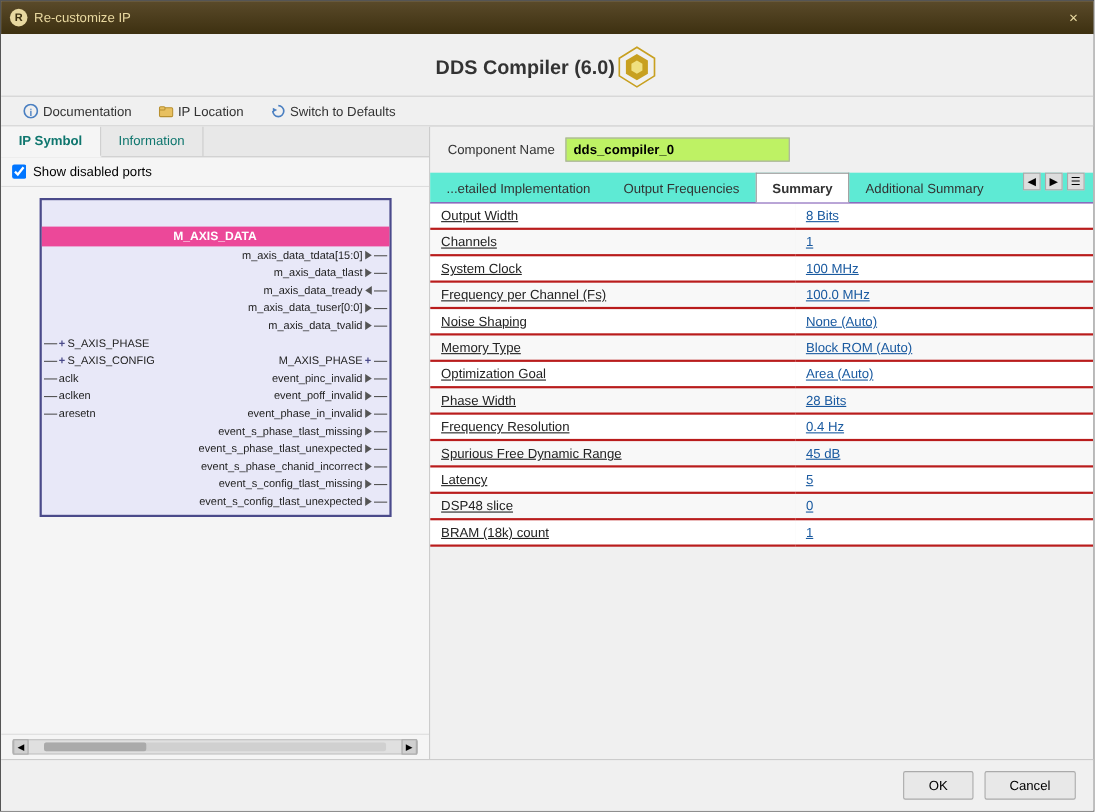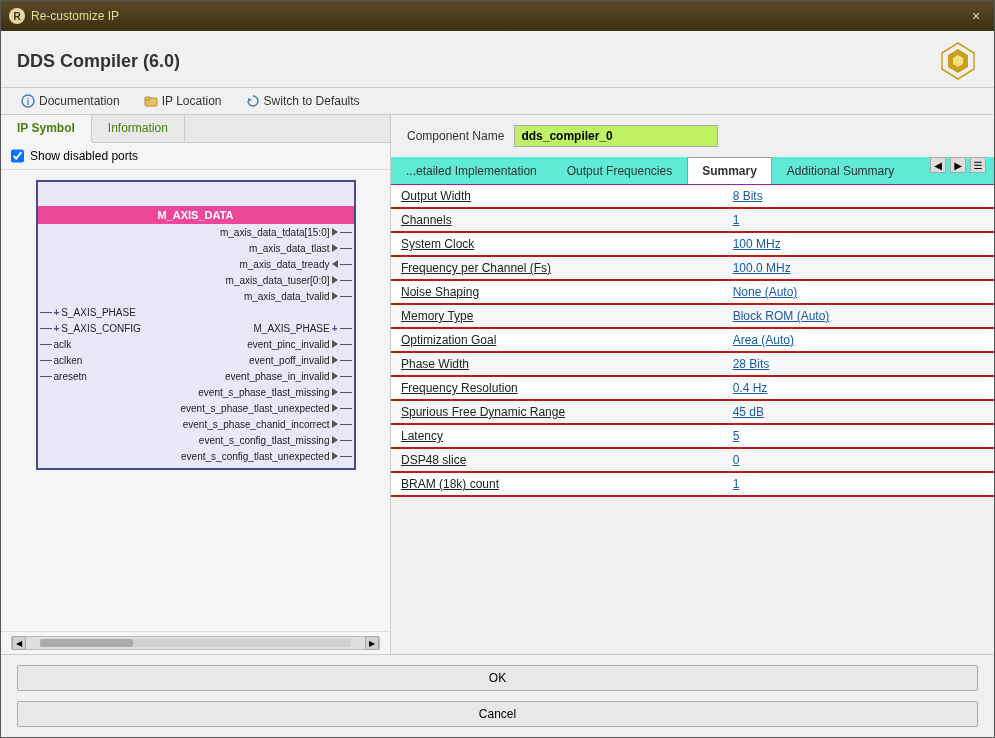--- a/index.html
+++ b/index.html
@@ -65,21 +65,21 @@
       flex-direction: column;
       background: #f0f0f0;
       overflow: hidden;
     }
     
     .app-header {
       background: #f0f0f0;
       padding: 10px 16px 6px 16px;
       display: flex;
       align-items: center;
-      justify-content: space-between;
+      justify-content: center;
       border-bottom: 1px solid #ccc;
       flex-shrink: 0;
     }
     .app-title {
       font-size: 18px;
       font-weight: bold;
       color: #333;
     }
     .logo {
       width: 40px;
@@ -132,21 +132,21 @@
       display: flex;
       background: #e8e8e8;
       border-bottom: 1px solid #ccc;
       flex-shrink: 0;
     }
     .tab {
       padding: 6px 16px;
       cursor: pointer;
       font-size: 12px;
       border-right: 1px solid #ccc;
-      color: #4d7c0f;
+      color: #0f766e;
     }
     .tab.active {
       background: #f5f5f5;
       border-bottom: 2px solid #f5f5f5;
       font-weight: bold;
       margin-bottom: -1px;
     }
     .show-disabled-row {
       padding: 6px 10px;
       display: flex;
@@ -307,21 +307,20 @@
     .td-value { color: #1a5aa0; }
     
     .footer {
       padding: 10px 16px;
       display: flex;
       justify-content: flex-end;
       gap: 10px;
       border-top: 1px solid #ccc;
       background: #f0f0f0;
       flex-shrink: 0;
-      flex-direction: column;
     }
     .footer-btn {
       padding: 5px 22px;
       border: 1px solid #aaa;
       background: #e8e8e8;
       cursor: pointer;
       font-size: 12px;
       border-radius: 2px;
     }
     .scrollbar-area {

